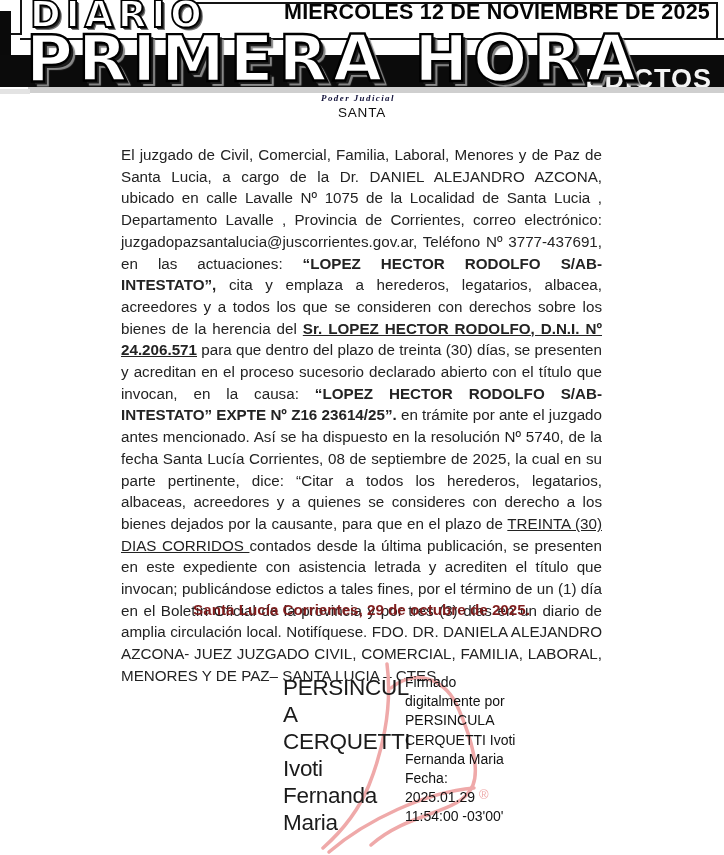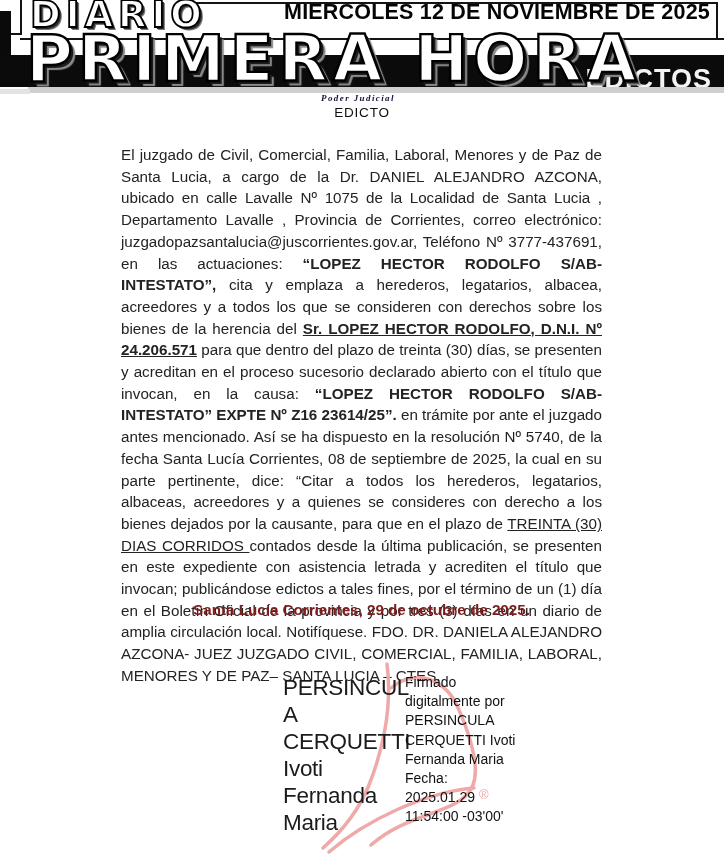--- a/index.html
+++ b/index.html
@@ -98,21 +98,21 @@
 
     <div class="diario">DIARIO</div>
     <div class="primera">PRIMERA HORA</div>
     <div class="mast-date">MIERCOLES 12 DE NOVIEMBRE DE 2025</div>
 
     <div class="scan-strip"></div>
     <div class="scan-strip2"></div>
   </div>
 
   <div class="court-header">Poder Judicial</div>
-  <div class="edicto-title">EDICTO</div>
+  <div class="edicto-title">SANTA</div>
 
   <p class="edicto-body"><span>El juzgado de Civil, Comercial, Familia, Laboral, Menores y de Paz de Santa Lucia, a cargo de la Dr. DANIEL ALEJANDRO AZCONA, ubicado en calle Lavalle Nº 1075 de la Localidad de Santa Lucia , Departamento Lavalle , Provincia de Corrientes, correo electrónico: juzgadopazsantalucia@juscorrientes.gov.ar, Teléfono Nº 3777-437691, en las actuaciones: </span><span class="run-b">“LOPEZ HECTOR RODOLFO S/AB- INTESTATO”,</span><span> cita y emplaza a herederos, legatarios, albacea, acreedores y a todos los que se consideren con derechos sobre los bienes de la herencia del </span><span class="run-bu">Sr. LOPEZ HECTOR RODOLFO, D.N.I. Nº 24.206.571</span><span> para que dentro del plazo de treinta (30) días, se presenten y acreditan en el proceso sucesorio declarado abierto con el título que invocan, en la causa: </span><span class="run-b">“LOPEZ HECTOR RODOLFO S/AB- INTESTATO” EXPTE Nº Z16 23614/25”.</span><span> en trámite por ante el juzgado antes mencionado. Así se ha dispuesto en la resolución Nº 5740, de la fecha Santa Lucía Corrientes, 08 de septiembre de 2025, la cual en su parte pertinente, dice: “Citar a todos los herederos, legatarios, albaceas, acreedores y a quienes se consideres con derecho a los bienes dejados por la causante, para que en el plazo de </span><span class="run-u">TREINTA (30) DIAS CORRIDOS </span><span>contados desde la última publicación, se presenten en este expediente con asistencia letrada y acrediten el título que invocan; publicándose edictos a tales fines, por el término de un (1) día en el Boletín Oficial de la provincia y por tres (3) días en un diario de amplia circulación local. Notifíquese. FDO. DR. DANIELA ALEJANDRO AZCONA- JUEZ JUZGADO CIVIL, COMERCIAL, FAMILIA, LABORAL, MENORES Y DE PAZ– SANTA LUCIA – CTES.</span></p>
 
   <div class="closing-date-line">Santa Lucía Corrientes, 29 de octubre de 2025.</div>
 
   <div class="signature">
     <svg class="watermark" viewBox="0 0 205 195" fill="none" stroke="#efa9a9" stroke-width="3.5" stroke-linecap="round">
       <path d="M 76,4 C 82,50 70,95 58,125 C 48,150 30,172 12,188"></path>
       <path d="M 80,28 C 105,8 135,18 148,50 C 162,82 168,110 162,125 C 150,155 100,150 60,185"></path>
       <path d="M 18,192 C 55,160 115,132 163,128"></path>

